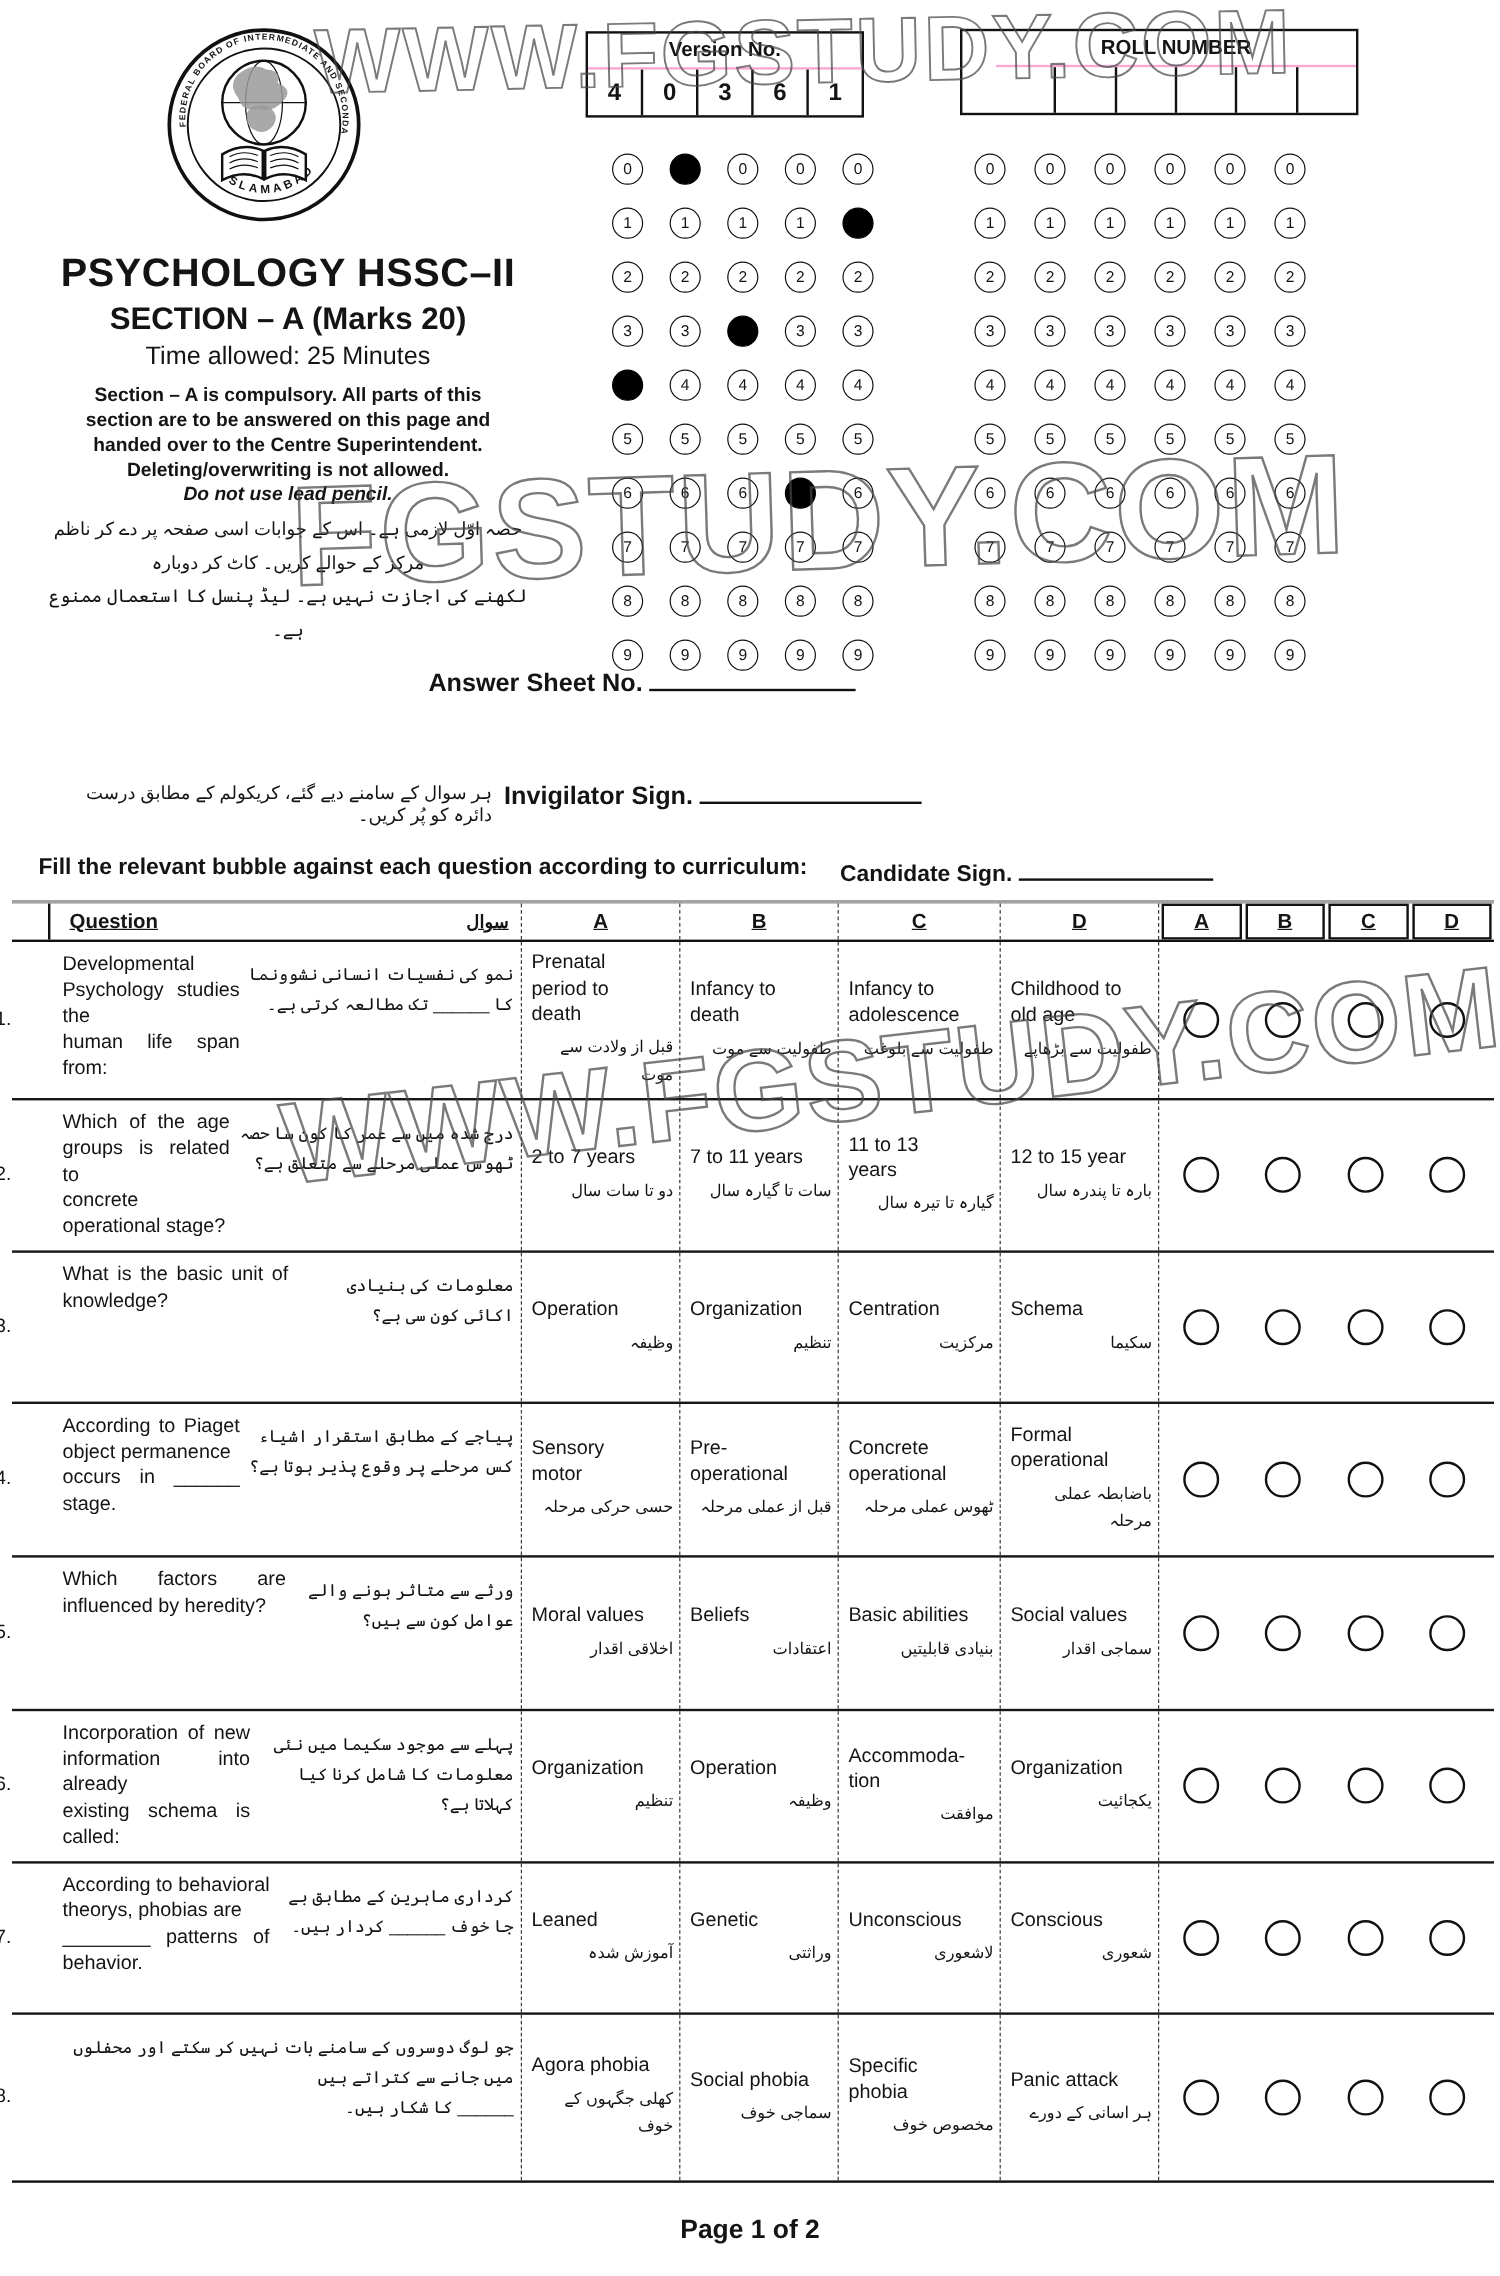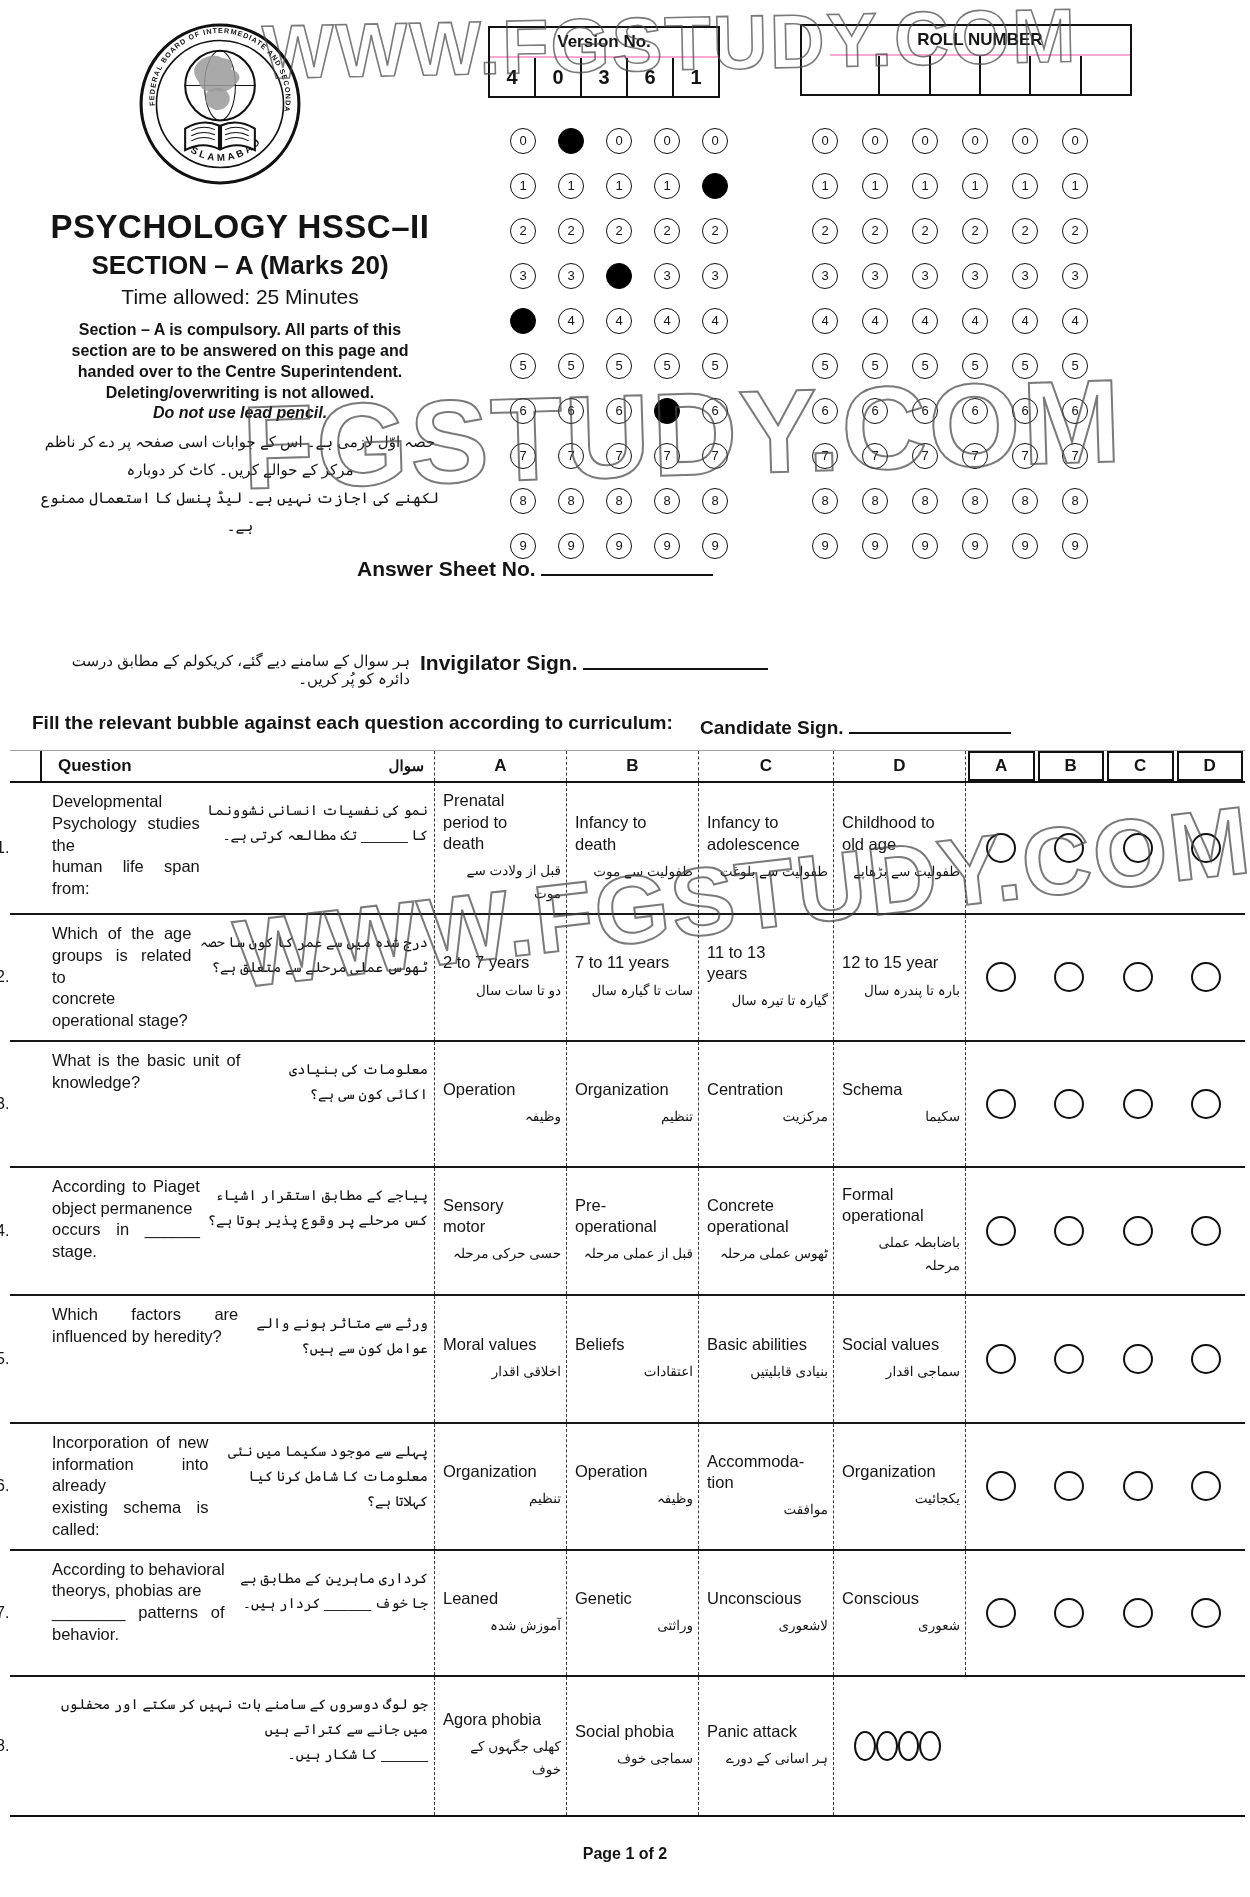--- a/index.html
+++ b/index.html
@@ -44,21 +44,21 @@
   .sig{position:absolute;font-weight:bold;z-index:2;}
   .uline{display:inline-block;border-bottom:2.2px solid #111;height:18px;vertical-align:baseline;}
   #answer-sheet-line{left:357px;top:556px;font-size:21px;}
   #invig-urdu{position:absolute;left:42px;top:652px;width:368px;font-size:15px;text-align:right;z-index:2;}
   #invig-line{left:420px;top:650px;font-size:21px;}
   #fill-line{position:absolute;left:32px;top:712px;font-size:19px;font-weight:bold;z-index:2;}
   #candidate-line{left:700px;top:714px;font-size:19px;}
   
   #qtable{position:absolute;left:10px;top:750px;width:1235px;z-index:2;}
   .tgrid{display:grid;grid-template-columns:30px 394px 132px 132px 135px 132px 280px;}
-  #thead{border-top:1px solid #a3a3a3;border-bottom:2.5px solid #111;height:30px;align-items:stretch;}
+  #thead{border-top:3px solid #a3a3a3;border-bottom:2.5px solid #111;height:30px;align-items:stretch;text-decoration:underline;}
   #thead .th{display:flex;align-items:center;justify-content:center;font-weight:bold;font-size:17px;
              border-left:1.8px dashed #3a3a3a;}
   #thead .th-q{justify-content:space-between;padding:0 10px 0 16px;border-left:2px solid #111;}
   #thead .th-q .uq{font-size:15px;}
   #bubble-head{display:flex;gap:3px;padding:0 2px;align-items:stretch;border-left:1.8px dashed #3a3a3a;}
   #bubble-head .bh{flex:1;border:2px solid #111;display:flex;align-items:center;justify-content:center;
                    font-weight:bold;font-size:17px;margin:0;background:#fff;}
   .q-row{border-top:2px solid #161616;}
   .q-row:first-of-type{border-top:none;}
   #tbody .q-row:last-child{border-bottom:2.5px solid #111;}
@@ -66,21 +66,21 @@
   .q-cell{display:flex;flex-direction:row;justify-content:center;padding:8px 6px 8px 12px;}
   .q-en{font-size:16.5px;line-height:1.32;white-space:pre-line;text-align:justify;}
   .q-ur{font-size:14px;margin-top:7px;text-align:right;padding-left:4px;line-height:1.8;white-space:pre-line;}
   .opt-cell{border-left:1.8px dashed #3a3a3a;display:flex;flex-direction:column;justify-content:center;
             padding:6px 5px 6px 8px;}
   .opt-en{font-size:16.5px;line-height:1.28;white-space:pre-line;}
   .opt-ur{font-size:13.5px;margin-top:6px;text-align:right;padding-left:2px;line-height:1.7;}
   .bubble-zone{border-left:1.8px dashed #3a3a3a;display:flex;align-items:center;
                padding-left:20px;padding-right:24px;justify-content:space-between;}
   .ans-bubble{width:30px;height:30px;border:2px solid #111;border-radius:50%;box-sizing:border-box;background:#fff;}
-  #footer{position:absolute;left:0;top:1845px;width:1250px;text-align:center;font-size:16px;
+  #footer{position:absolute;left:0;top:1845px;width:1250px;text-align:center;font-size:22px;
           font-weight:bold;z-index:2;}
 </style>
 </head>
 <body>
 
 <div id="sheet">
 
   <div class="wm wm-top">WWW.FGSTUDY.COM</div>
   <div class="wm wm-mid">FGSTUDY.COM</div>
   <div class="wm wm-table">WWW.FGSTUDY.COM</div>
@@ -564,20 +564,25 @@
           </div>
           <div class="opt-cell">
             <div class="opt-en">Agora phobia</div>
             <div class="opt-ur urdu">کھلی جگہوں کے خوف</div>
           </div>
           <div class="opt-cell">
             <div class="opt-en">Social phobia</div>
             <div class="opt-ur urdu">سماجی خوف</div>
           </div>
           <div class="opt-cell">
+            <div class="opt-en">Specific
+phobia</div>
+            <div class="opt-ur urdu">مخصوص خوف</div>
+          </div>
+          <div class="opt-cell">
             <div class="opt-en">Panic attack</div>
             <div class="opt-ur urdu">ہر اسانی کے دورے</div>
           </div>
           <div class="bubble-zone">
             <div class="ans-bubble"></div>
             <div class="ans-bubble"></div>
             <div class="ans-bubble"></div>
             <div class="ans-bubble"></div>
           </div>
         </div>

